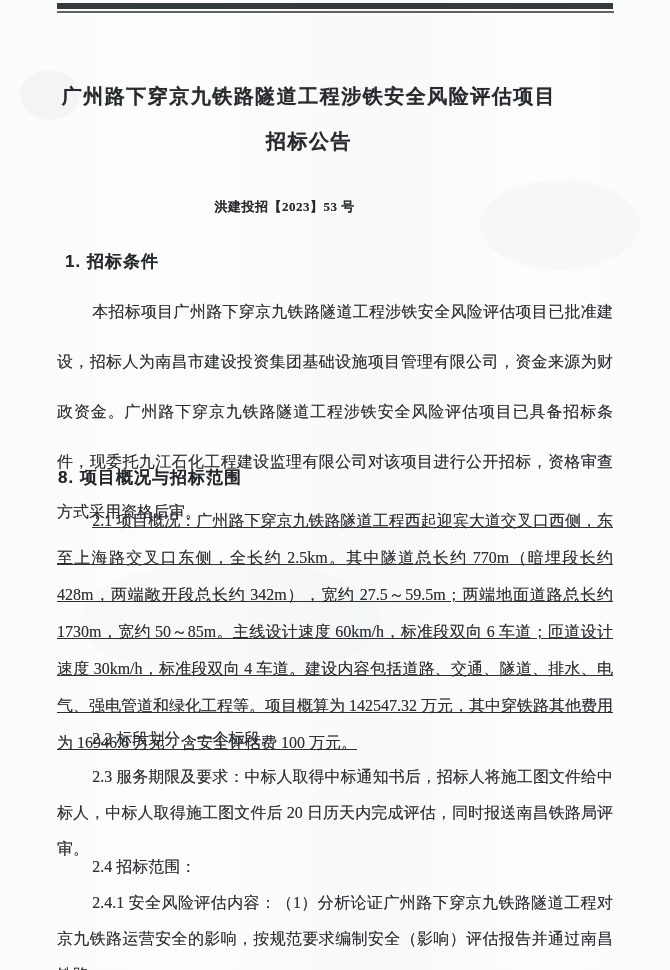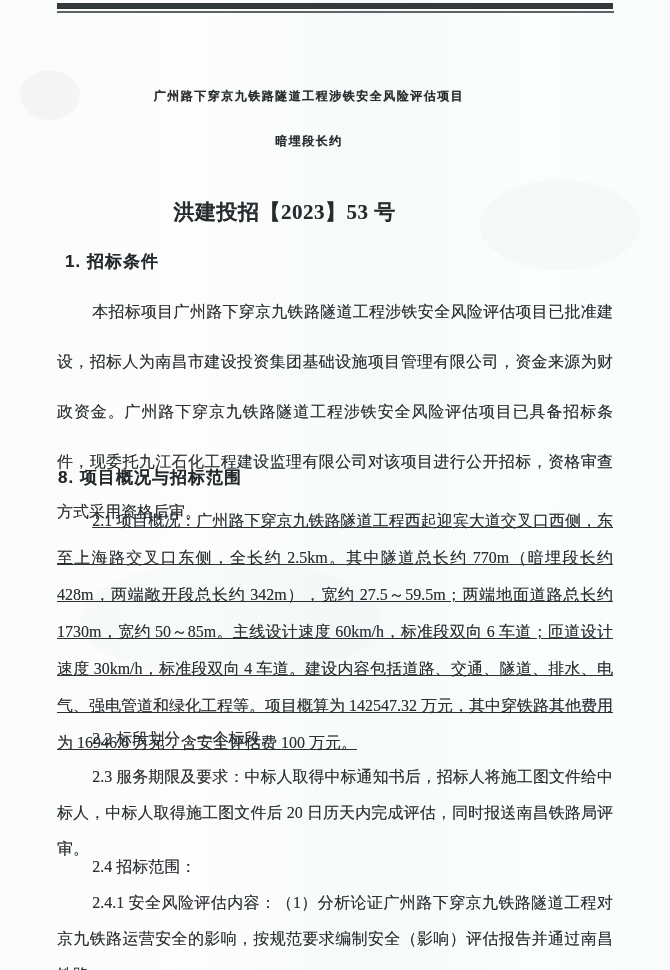--- a/index.html
+++ b/index.html
@@ -18,28 +18,28 @@
   .smudge.s2 { left:480px; top:180px; width:160px; height:90px; background:rgba(160,170,185,.05); }
   .smudge.s3 { left:80px; top:560px; width:300px; height:120px; background:rgba(165,175,188,.04); }
 
   
   .bar-thick { position:absolute; left:57px; top:3px; width:556px; height:6px; background:#34393c; }
   .bar-thin  { position:absolute; left:57px; top:11px; width:557px; height:2px; background:#41474a; opacity:.85; }
 
   .doc-title {
     position:absolute; left:0; top:74px; width:618px;
     text-align:center;
-    font-size:12px; font-weight:bold; line-height:45px; letter-spacing:1.5px;
+    font-size:20px; font-weight:bold; line-height:45px; letter-spacing:1.5px;
     color:#272b2e;
     text-shadow:0 0 .7px rgba(40,44,48,.55);
   }
   .doc-number {
     position:absolute; left:0; top:198px; width:569px;
     text-align:center;
-    font-size:21px; font-weight:bold; letter-spacing:.5px;
+    font-size:13px; font-weight:bold; letter-spacing:.5px;
     color:#272b2e;
     text-shadow:0 0 .6px rgba(40,44,48,.5);
   }
   .sec-head {
     position:absolute; left:58px;
     font-family:"Liberation Sans","DejaVu Sans",sans-serif;
     font-size:17px; font-weight:bold; letter-spacing:1px;
     color:#24282b;
     text-shadow:0 0 .6px rgba(36,40,43,.5);
   }
@@ -68,21 +68,21 @@
 
   <div class="smudge s1"></div>
   <div class="smudge s2"></div>
   <div class="smudge s3"></div>
 
   <div class="bar-thick"></div>
   <div class="bar-thin"></div>
 
   <div class="doc-title">
     <div>广州路下穿京九铁路隧道工程涉铁安全风险评估项目</div>
-    <div>暗埋段长约</div>
+    <div>招标公告</div>
   </div>
 
   <div class="doc-number">洪建投招【2023】53 号</div>
 
   <div class="sec-head h1">1. 招标条件</div>
 
   <div class="body-par p1">本招标项目广州路下穿京九铁路隧道工程涉铁安全风险评估项目已批准建设，招标人为南昌市建设投资集团基础设施项目管理有限公司，资金来源为财政资金。广州路下穿京九铁路隧道工程涉铁安全风险评估项目已具备招标条件，现委托九江石化工程建设监理有限公司对该项目进行公开招标，资格审查方式采用资格后审。</div>
 
   <div class="sec-head h2">8. 项目概况与招标范围</div>
 

